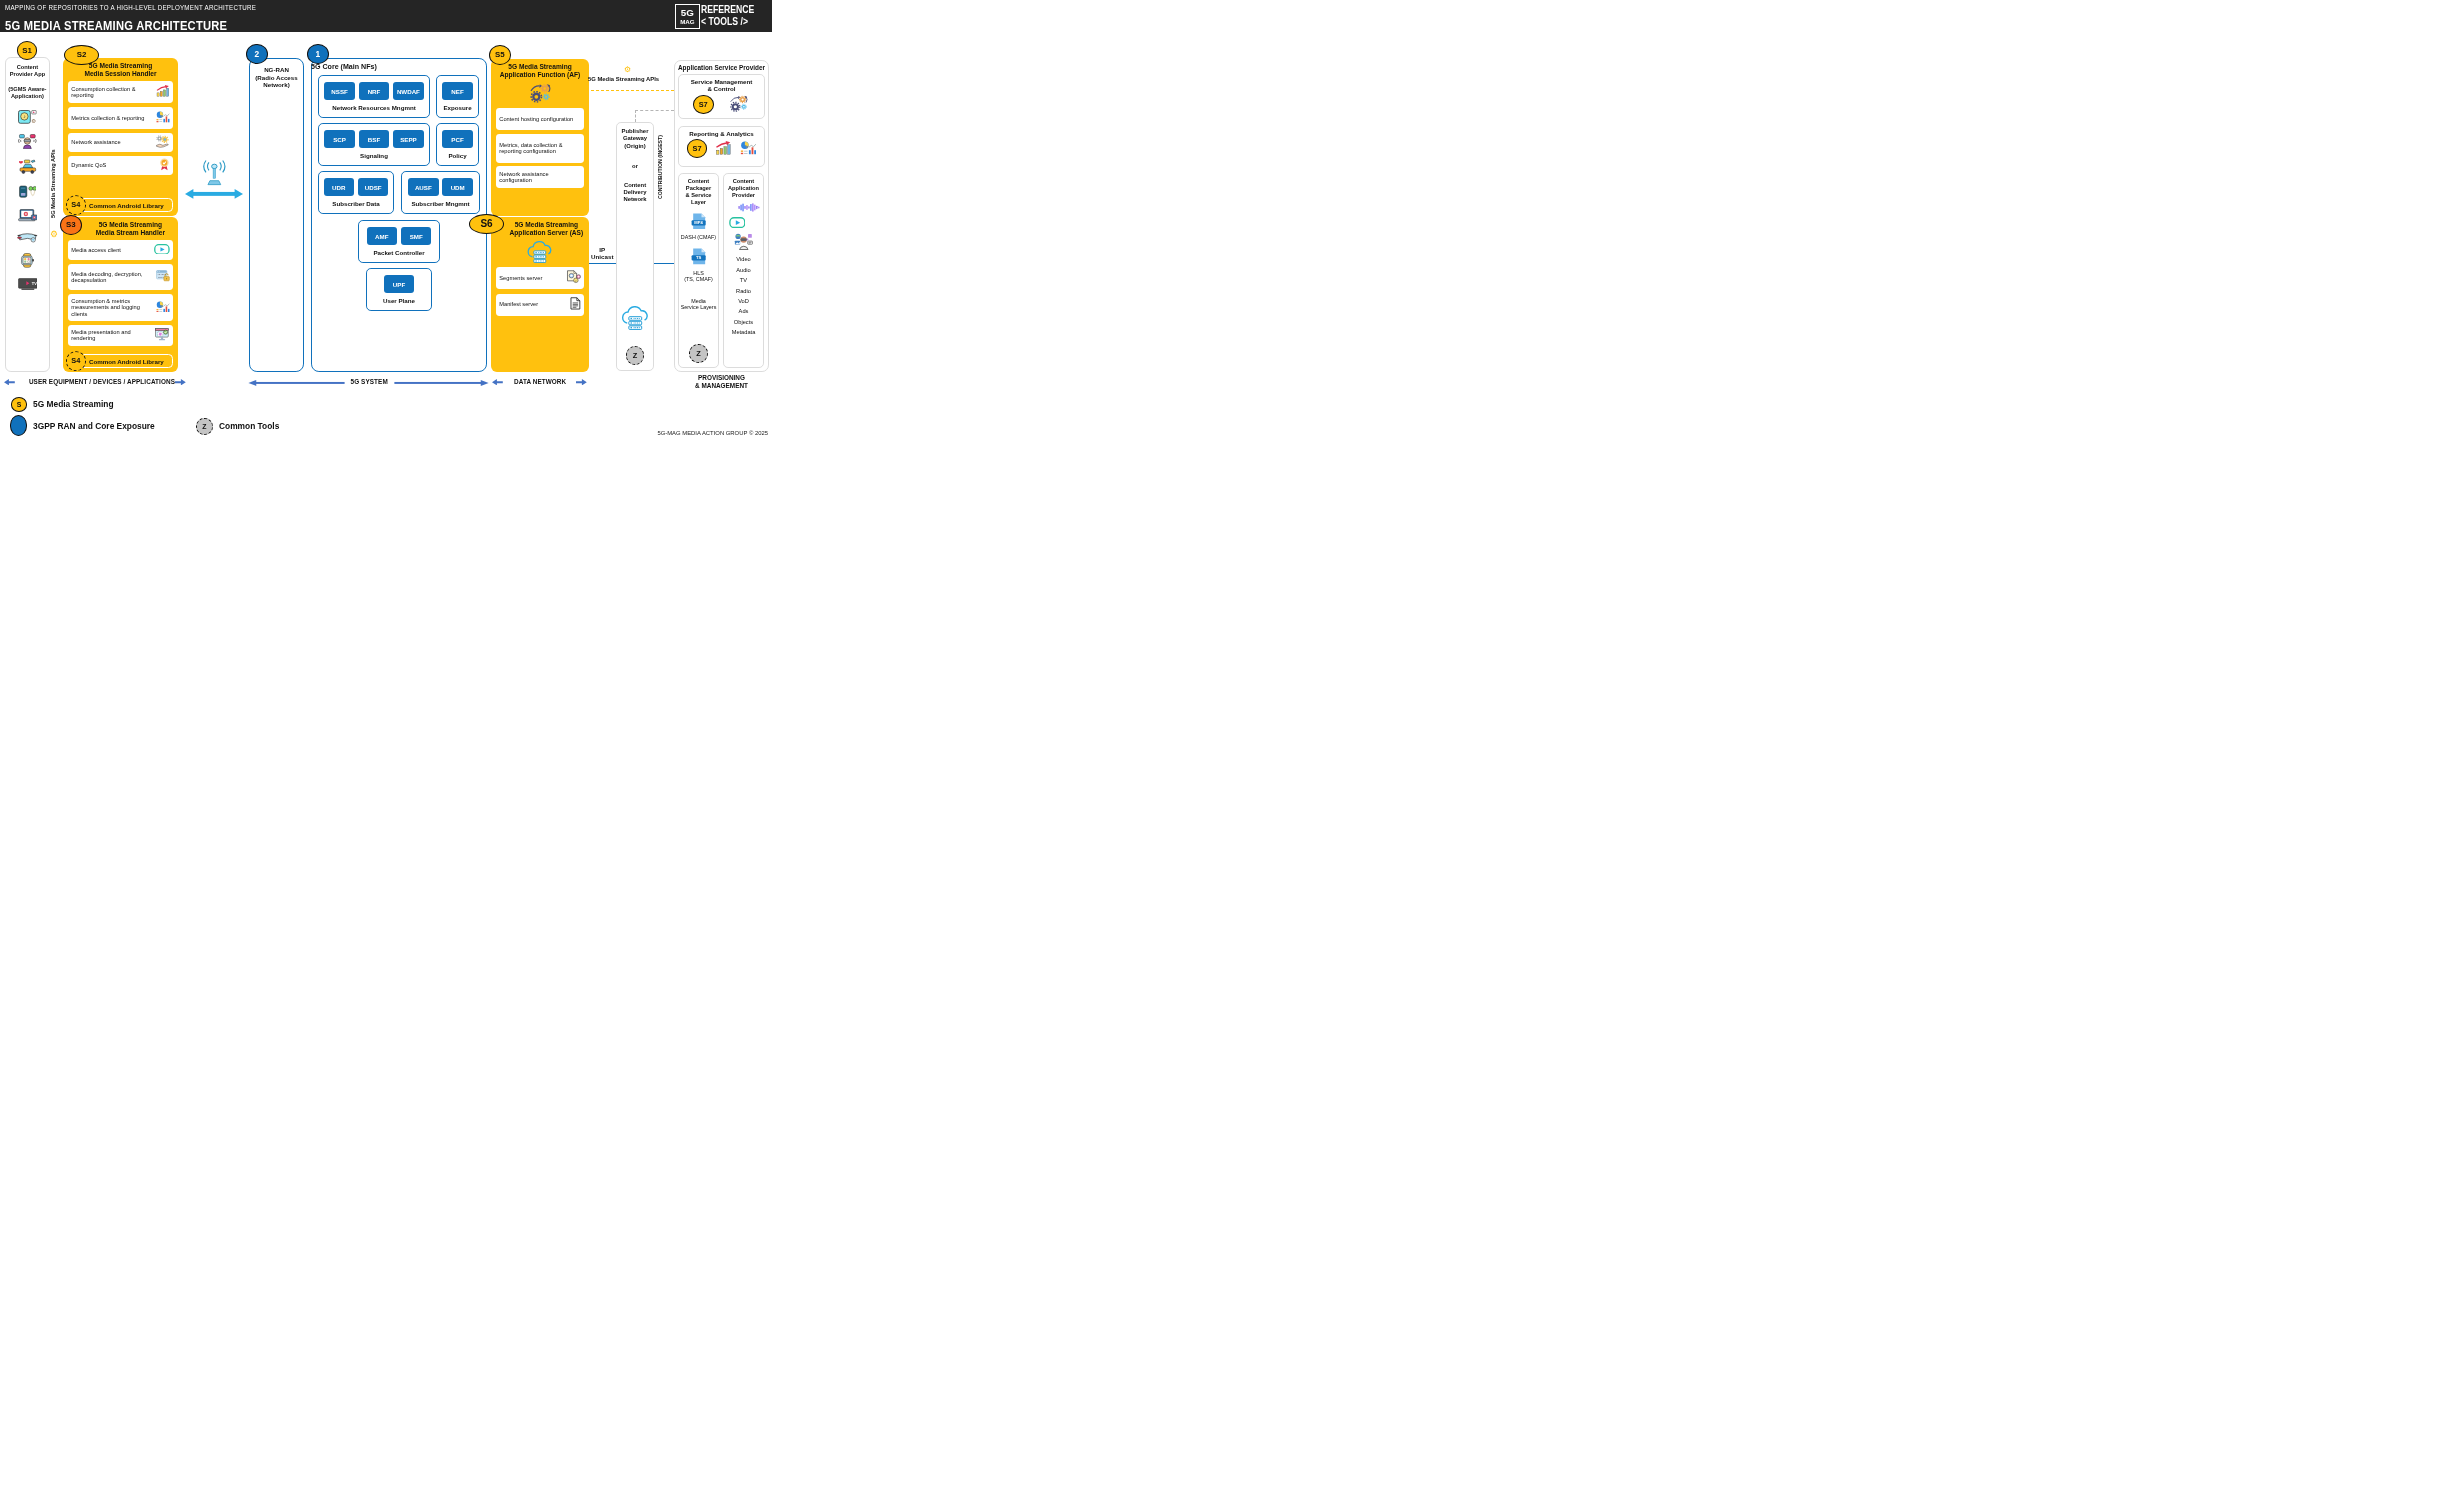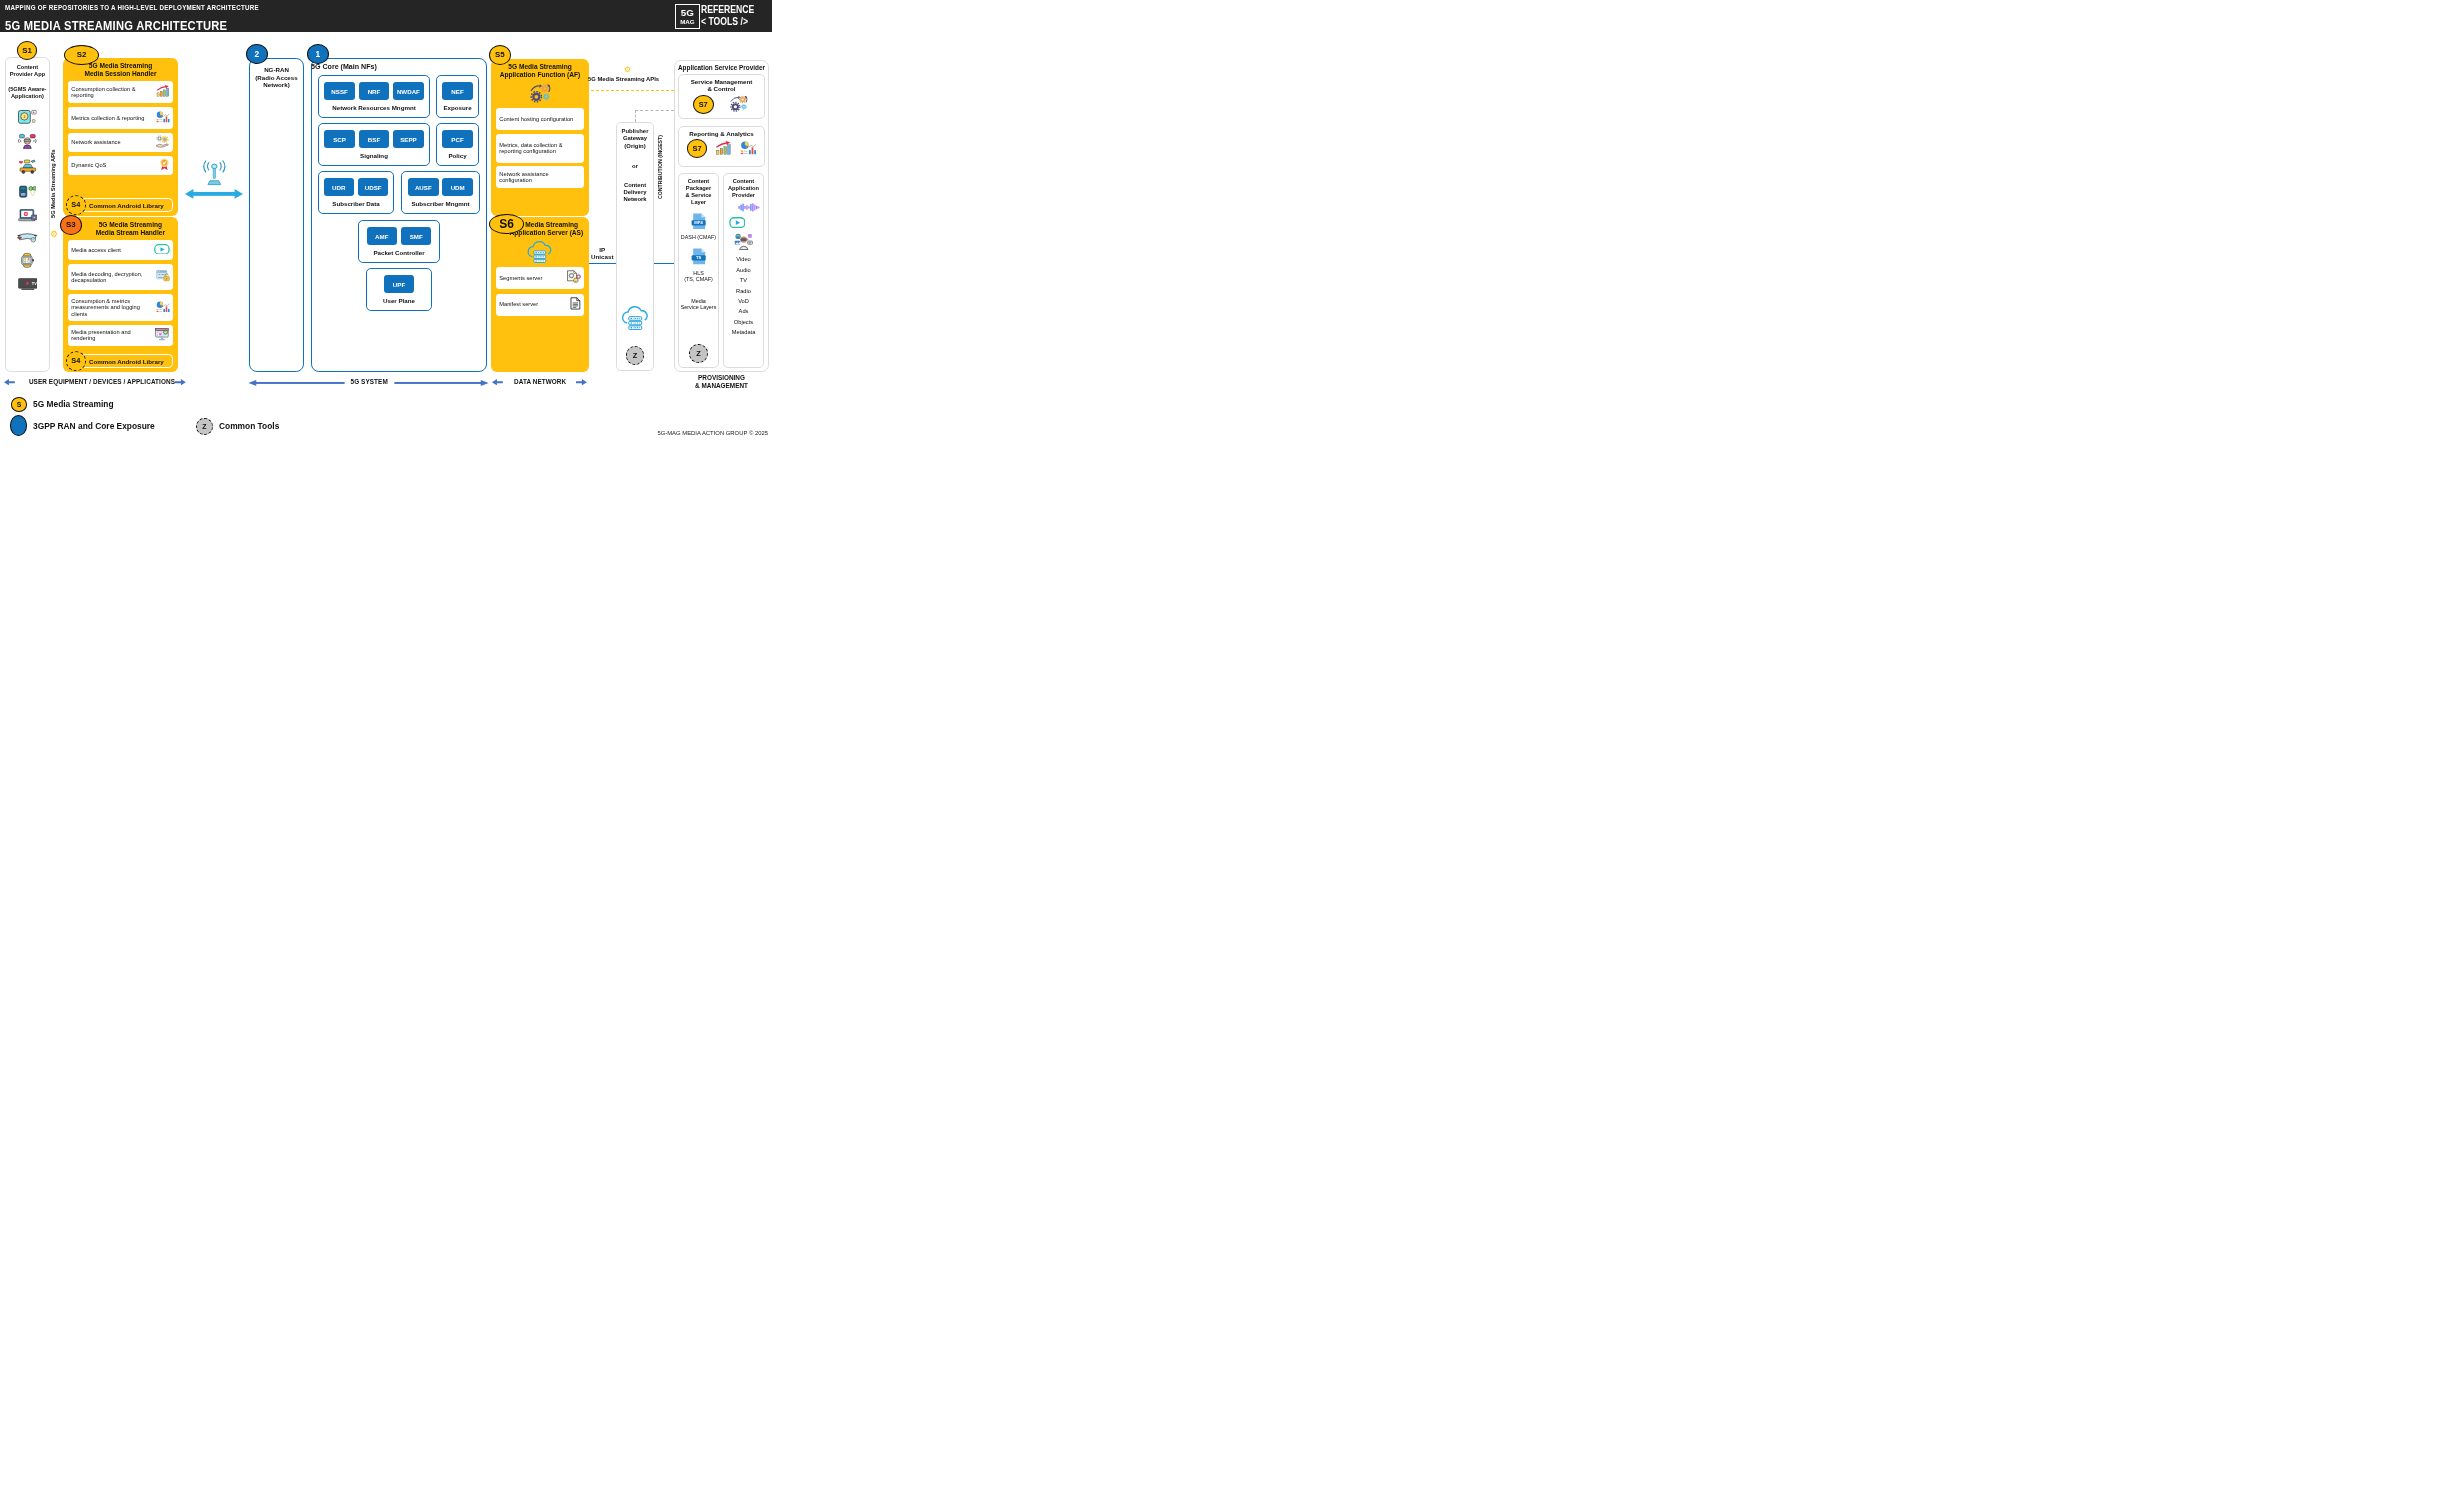--- a/index.html
+++ b/index.html
@@ -3,21 +3,21 @@
 <meta charset="utf-8">
 <style>
   html,body{margin:0;padding:0;background:#fff;font-family:"Liberation Sans",sans-serif;color:#111}
   #stage{position:relative;width:772px;height:441px;background:#fff;overflow:hidden}
   .abs{position:absolute}
   .pre{white-space:pre-line}
   .cond{transform:scaleX(.84);transform-origin:left center;display:inline-block;white-space:nowrap}
   .condc{transform:scaleX(.84);transform-origin:center center;display:inline-block;white-space:nowrap}
   
   .hdr{background:#252525;color:#fff}
-  .kicker{font-size:7.4px;font-weight:700;letter-spacing:0.3px}
+  .kicker{font-size:7.4px;font-weight:400;letter-spacing:0.3px}
   .bigtitle{font-size:13.3px;font-weight:800;letter-spacing:0.3px}
   .logoBox{border:1px solid #fff;color:#fff;text-align:center;font-weight:800;line-height:1;display:flex;flex-direction:column;justify-content:center;gap:1px}
   .logoRight{color:#fff;font-weight:800;font-size:10.3px;line-height:1.12}
   
   .card{background:#fff;border:1.2px solid #DCDCDC;border-radius:5.9px}
   .ybox{background:#FFC10E;border-radius:5.9px;display:flex;flex-direction:column;padding:3.9px 4.9px;box-sizing:border-box}
   .ytitle{font-weight:800;font-size:6.6px;text-align:center;line-height:1.2}
   .wrow{background:#fff;border-radius:3.4px;display:flex;align-items:center;gap:2px;padding:1.5px 3.4px;box-sizing:border-box}
   .wrow .t{flex:1;font-size:5.7px;line-height:1.13;font-weight:500}
   .pillwrap{position:relative;margin-top:auto}
@@ -416,21 +416,21 @@
     <div class="wrow" style="min-height:21.7px;margin-top:4.9px">
       <span class="t">Manifest server</span>
       <span><svg width="10.8" height="12.8" viewBox="0 0 22 26">
             <path d="M2 1.5 h12 l6 6 v17 h-18 Z" fill="#fff" stroke="#222" stroke-width="1.7"></path>
             <path d="M14 1.5 v6 h6" fill="none" stroke="#222" stroke-width="1.7"></path>
             <path d="M5.5 12 h11 M5.5 15 h11 M5.5 18 h11 M5.5 21 h7.5" stroke="#222" stroke-width="1.4"></path>
           </svg></span>
     </div>
     <div style="flex:1"></div>
   </div>
-  <div class="abs badge" style="left:489px;top:214px;width:35px;height:19.7px;font-size:12px">S6</div>
+  <div class="abs badge" style="left:469px;top:214px;width:35px;height:19.7px;font-size:10px">S6</div>
 
   <div class="abs" style="left:624px;top:65px;font-size:7.9px;color:#FFC10E">⚙</div>
   <div class="abs" style="left:580px;top:76px;width:87px;text-align:center;font-weight:700;font-size:5.9px">5G Media Streaming APIs</div>
   <div class="abs dashY" style="left:591px;top:90px;width:83px"></div>
 
   <div class="abs dashGv" style="left:635px;top:110px;height:11.8px"></div>
   <div class="abs dashGh" style="left:635px;top:110px;width:39px"></div>
 
   <div class="abs aspbox" style="left:616px;top:122px;width:38px;height:249px;display:flex;flex-direction:column;align-items:center;padding:4.9px 1.5px;box-sizing:border-box">
     <div class="pre" style="font-weight:800;font-size:5.9px;text-align:center;line-height:1.25">Publisher

